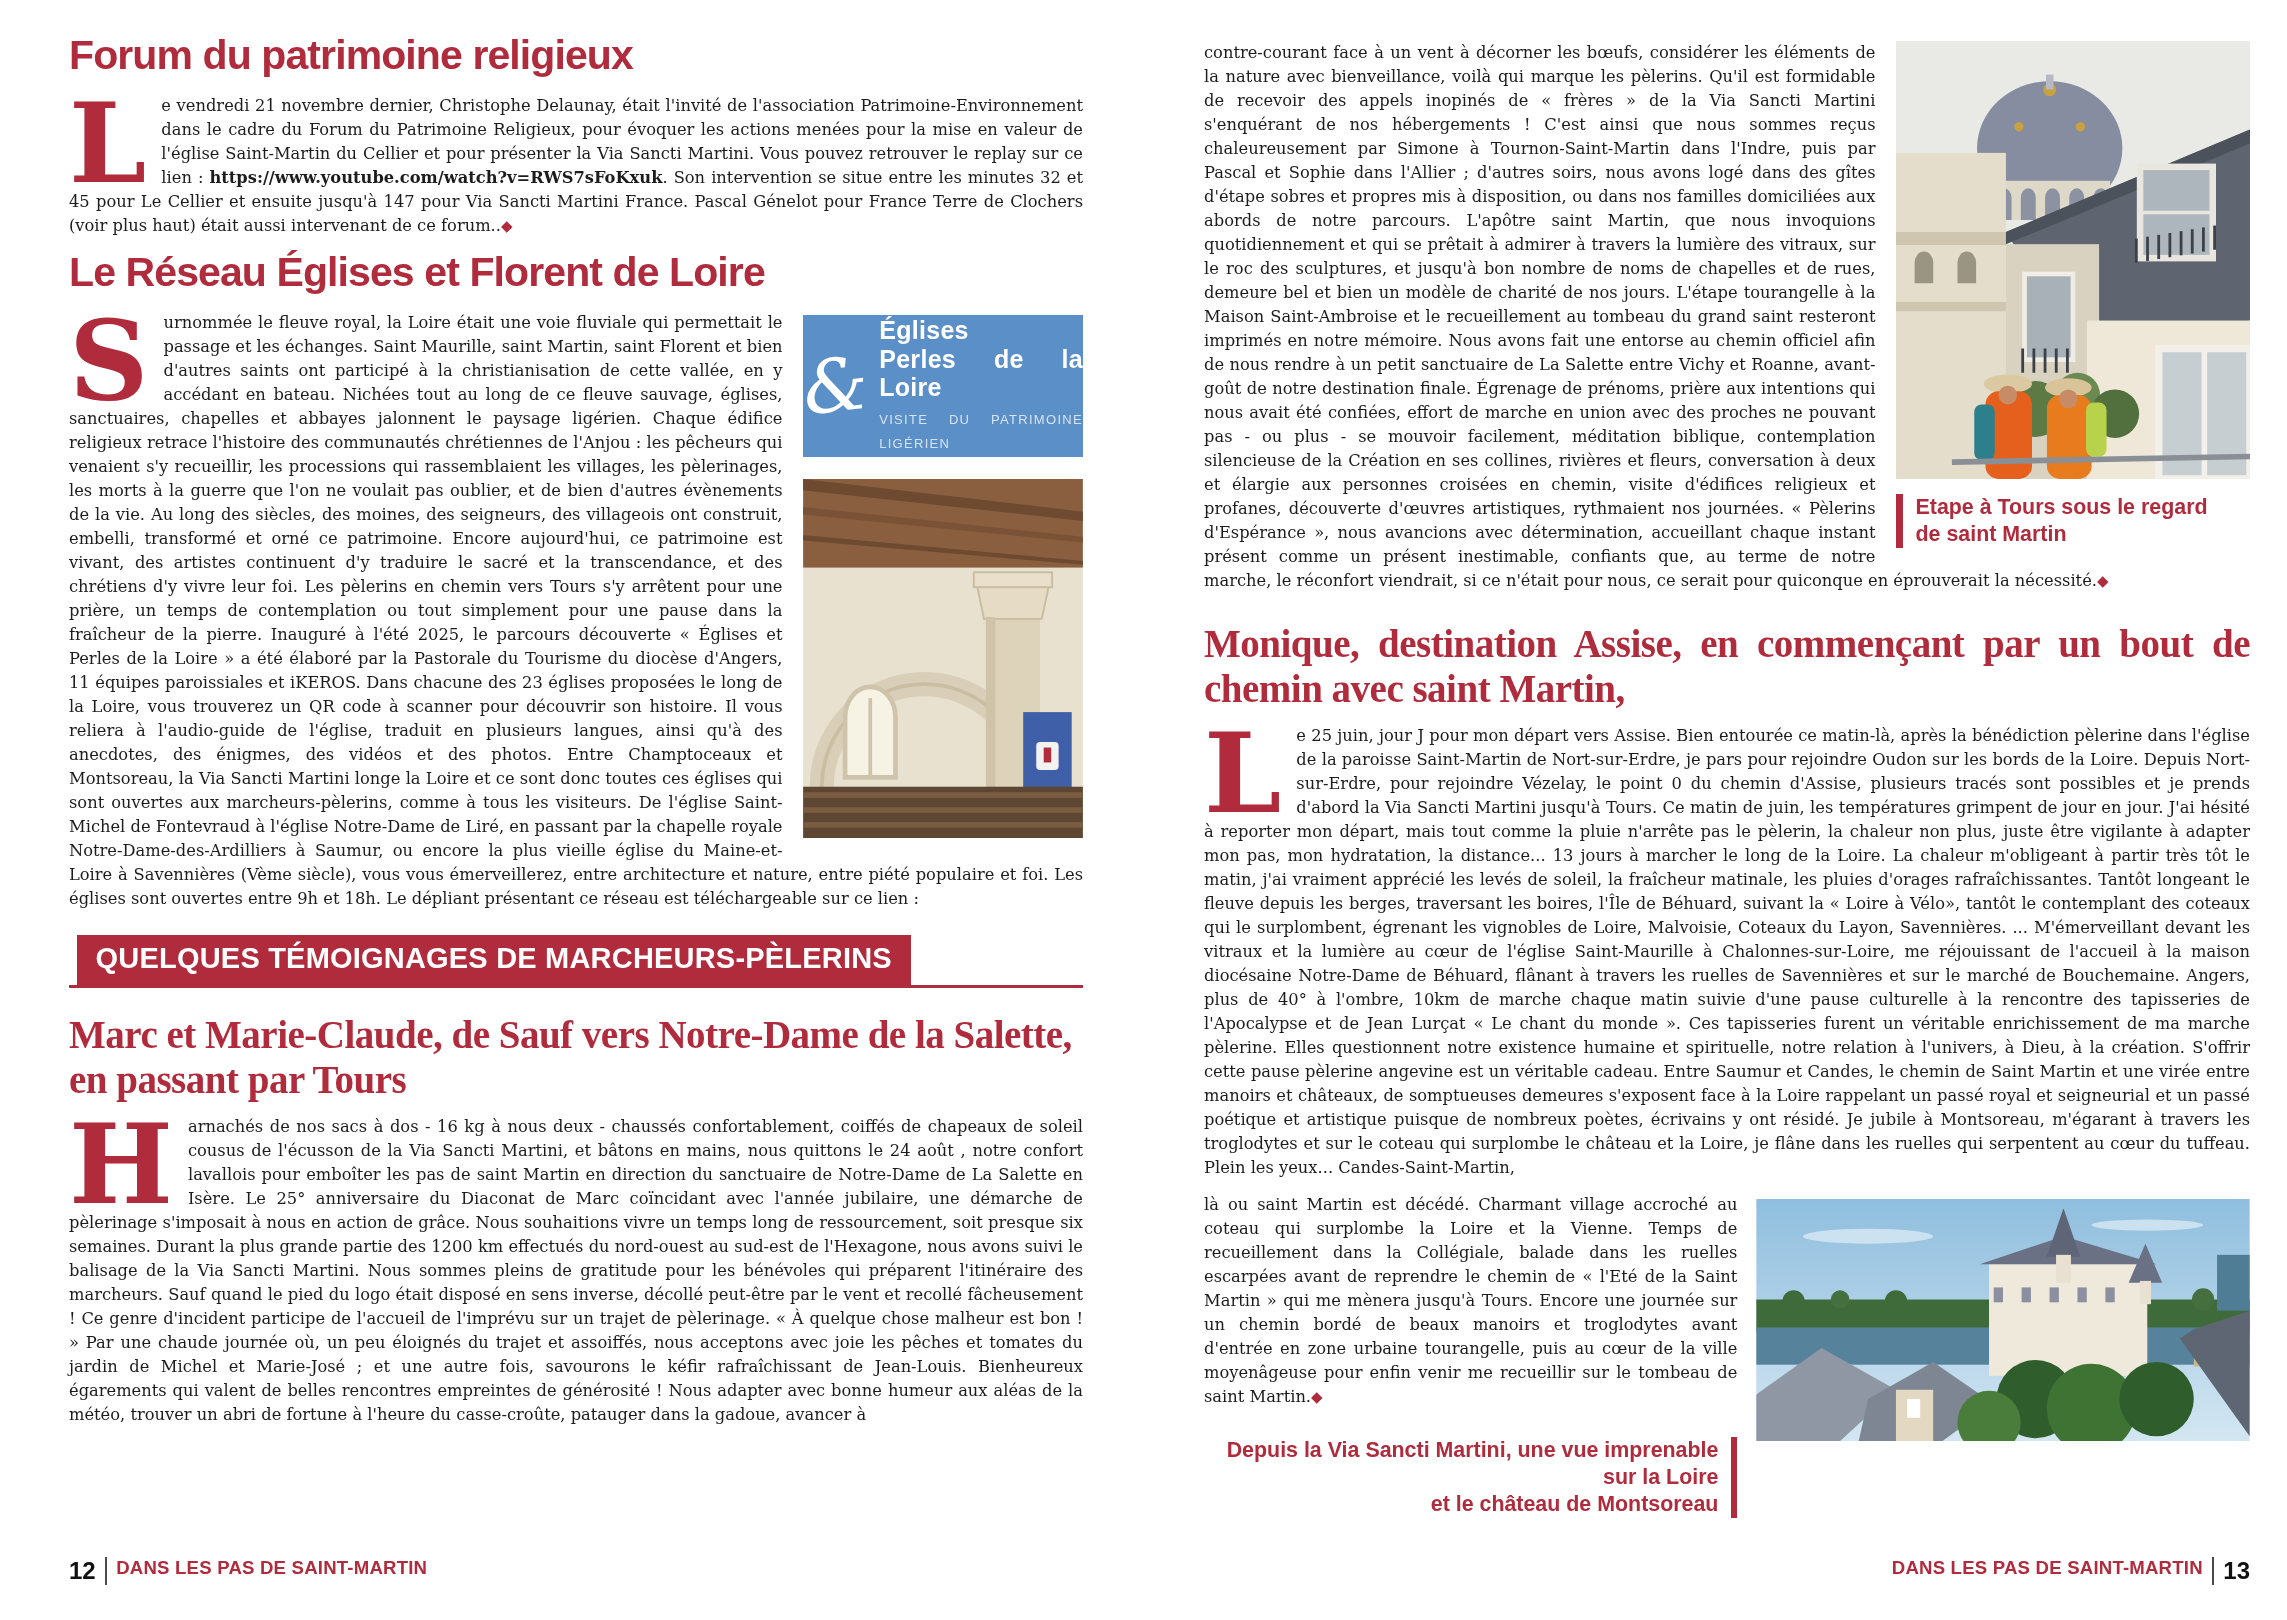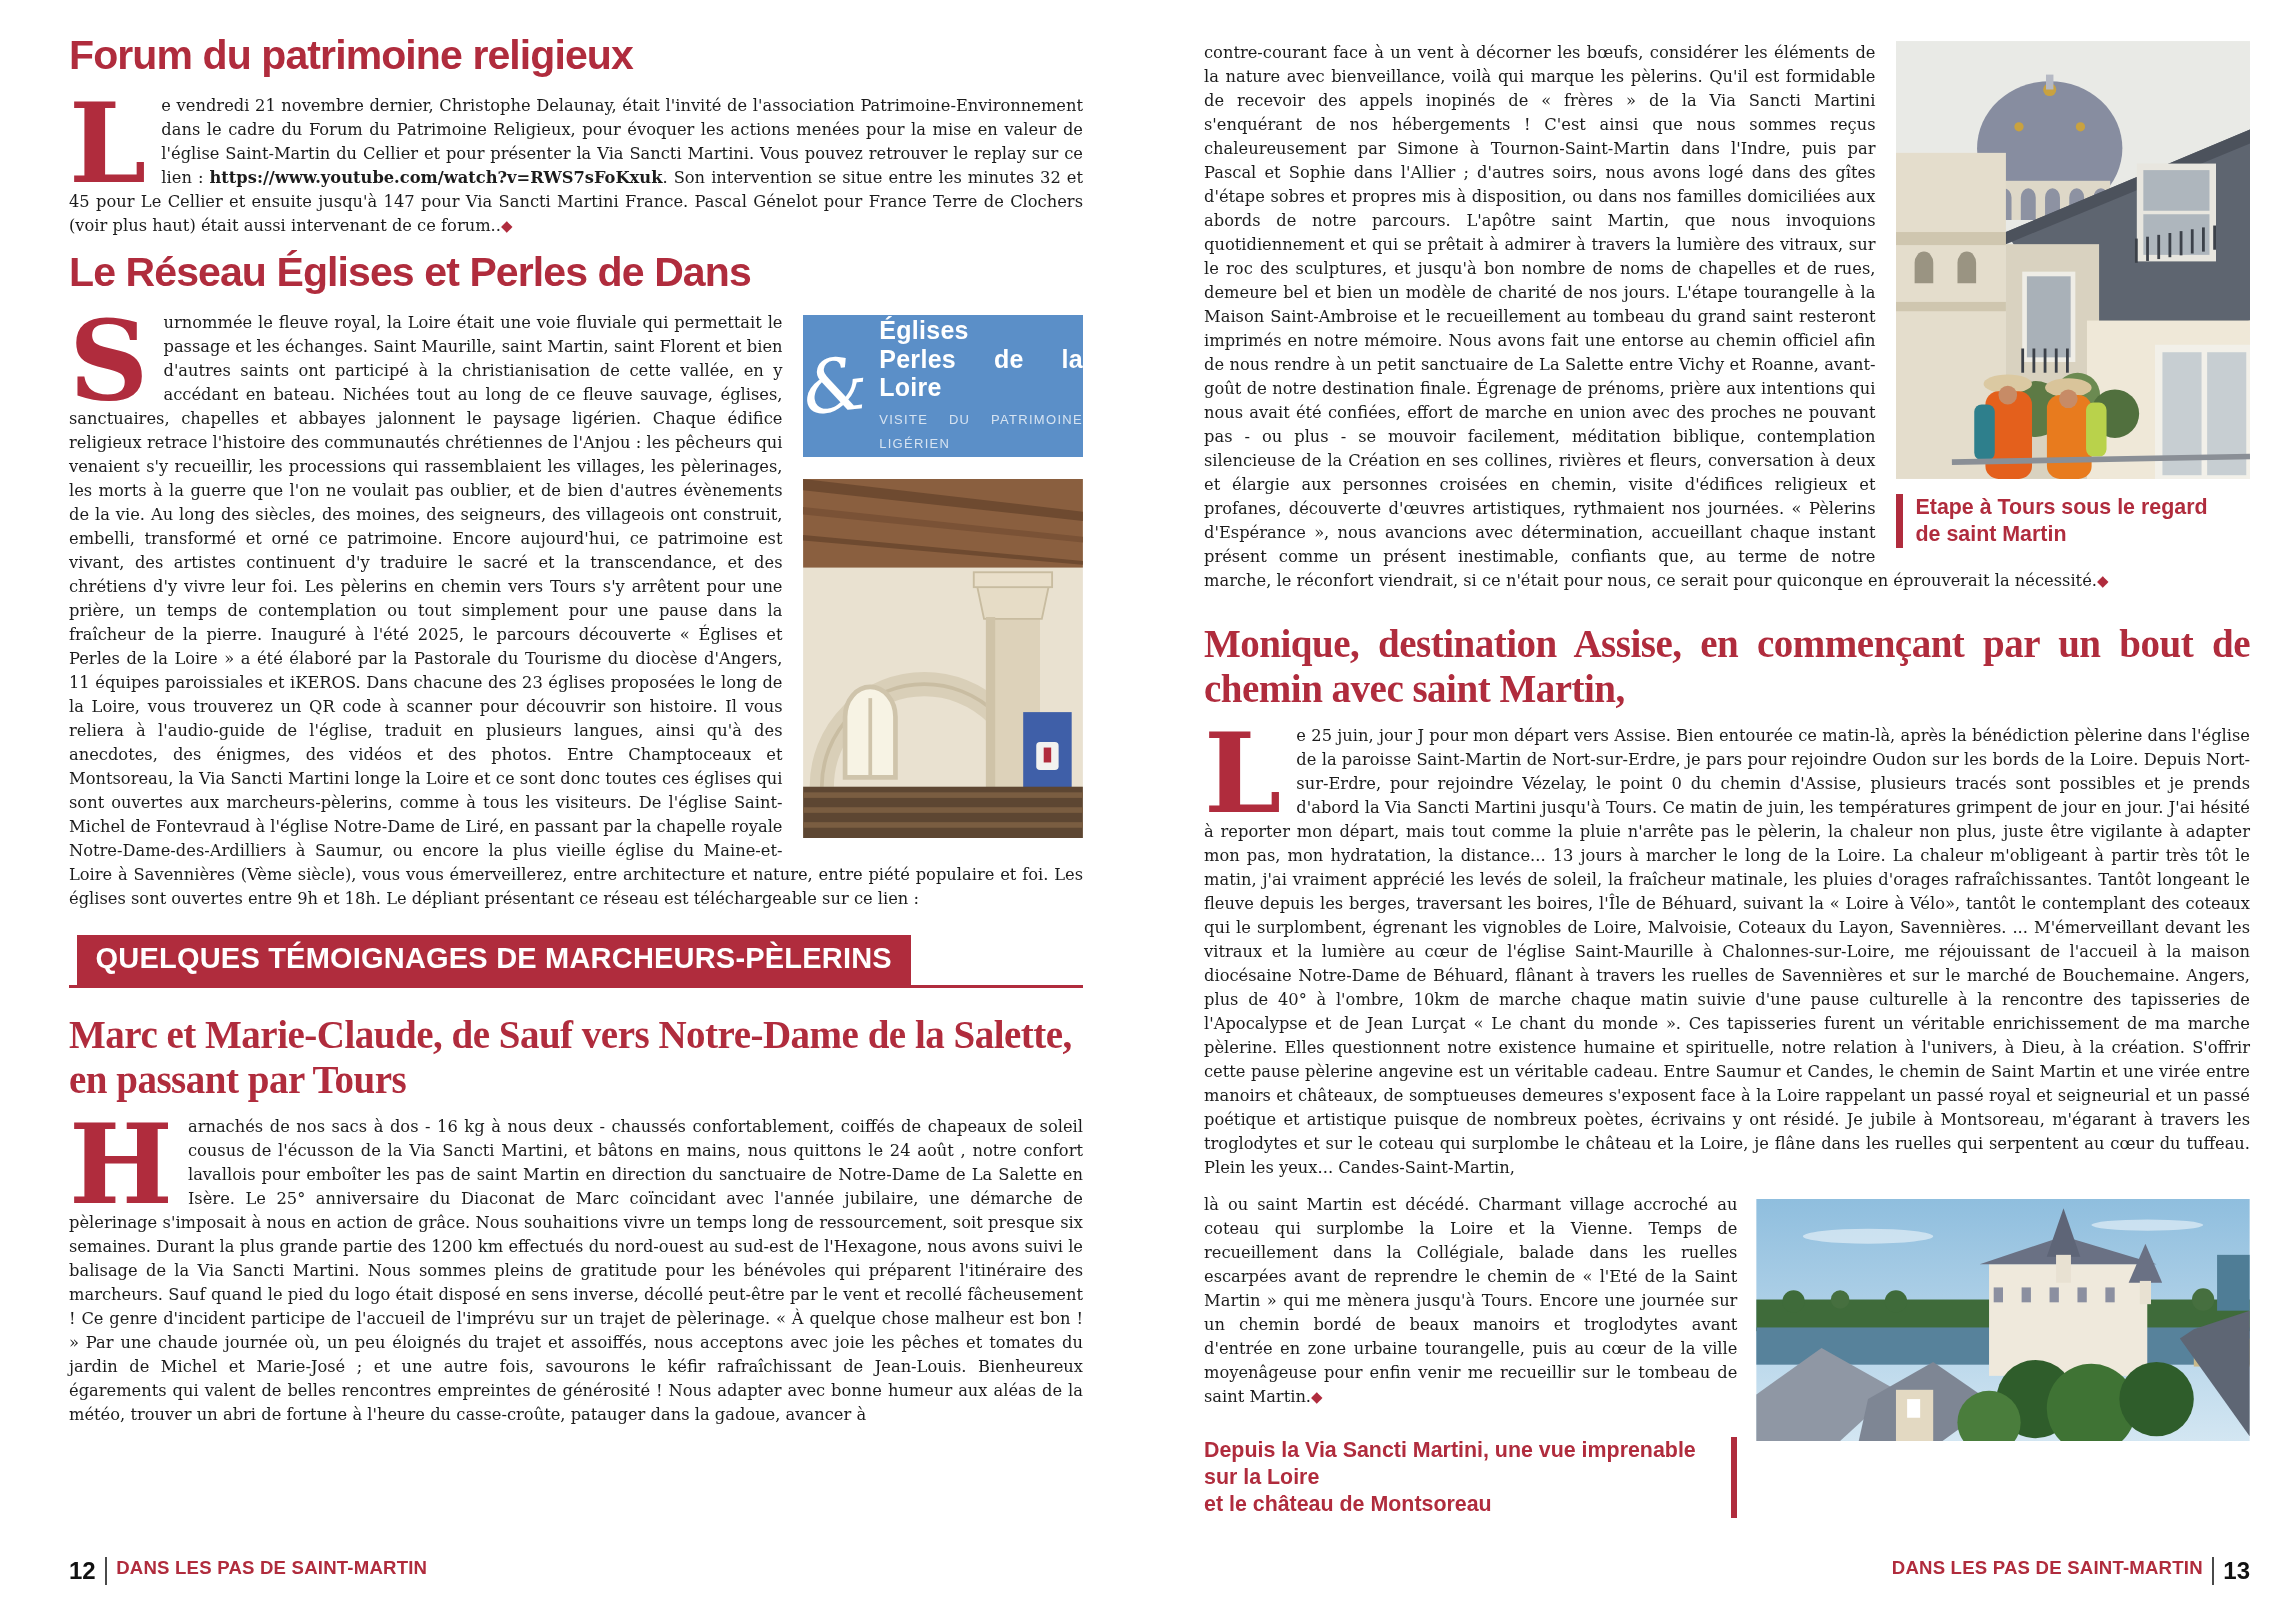--- a/index.html
+++ b/index.html
@@ -61,22 +61,22 @@
   .float-tours{float:right;width:354px;margin:0 0 9.3px 20.5px;}
   .caption-row{display:flex;gap:13px;margin-top:15px;}
   .caption-bar{width:6.5px;background:var(--accent);flex:0 0 6.5px;}
   .caption{
     font-family:"Liberation Sans", sans-serif;font-weight:700;
     color:var(--accent);font-size:21.4px;line-height:27px;
   }
   .float-mont{float:right;width:494px;margin:5.6px 0 7.5px 18.6px;}
   .caption-mont{
     overflow:hidden; 
-    text-align:left;border-right:6.5px solid var(--accent);
-    margin-top:28px;
+    text-align:right;border-right:6.5px solid var(--accent);
+    padding-right:13px;margin-top:28px;
   }
 
   
   .banner-row{border-bottom:3.7px solid var(--accent);margin:24px 0 18.6px 0;line-height:0;padding-left:8px;}
   .banner{
     display:inline-block;background:var(--accent);color:#fff;
     font-family:"Liberation Sans", sans-serif;font-weight:700;
     font-size:29px;line-height:1;letter-spacing:0.2px;
     padding:9.3px 18.6px 11.2px 18.6px;
   }
@@ -98,21 +98,21 @@
 <body>
 
 <div class="page page-left">
 
   <h1 class="sec">Forum du patrimoine religieux</h1>
 
   <p class="body">
     <span class="dropcap">L</span><span>e vendredi 21 novembre dernier, Christophe Delaunay, était l'invité de l'association Patrimoine-Environnement dans le cadre du Forum du Patrimoine Religieux, pour évoquer les actions menées pour la mise en valeur de l'église Saint-Martin du Cellier et pour présenter la Via Sancti Martini. Vous pouvez retrouver le replay sur ce lien : </span><span class="url">https://www.youtube.com/watch?v=RWS7sFoKxuk</span><span>. Son intervention se situe entre les minutes 32 et 45 pour Le Cellier et ensuite jusqu'à 147 pour Via Sancti Martini France. Pascal Génelot pour France Terre de Clochers (voir plus haut) était aussi intervenant de ce forum..</span><span class="dia">◆</span>
   </p>
 
-  <h1 class="sec">Le Réseau Églises et Perles de Dans</h1>
+  <h1 class="sec">Le Réseau Églises et Florent de Loire</h1>
 
   <p class="body">
     <span class="img-col">
       <span class="logo-card">
         <span class="logo-amp">&amp;</span>
         <span class="logo-text">
           <span class="logo-line" style="display:block">Églises</span>
           <span class="logo-line" style="display:block">Perles de la Loire</span>
           <span class="logo-sub" style="display:block">VISITE DU PATRIMOINE LIGÉRIEN</span>
         </span>

